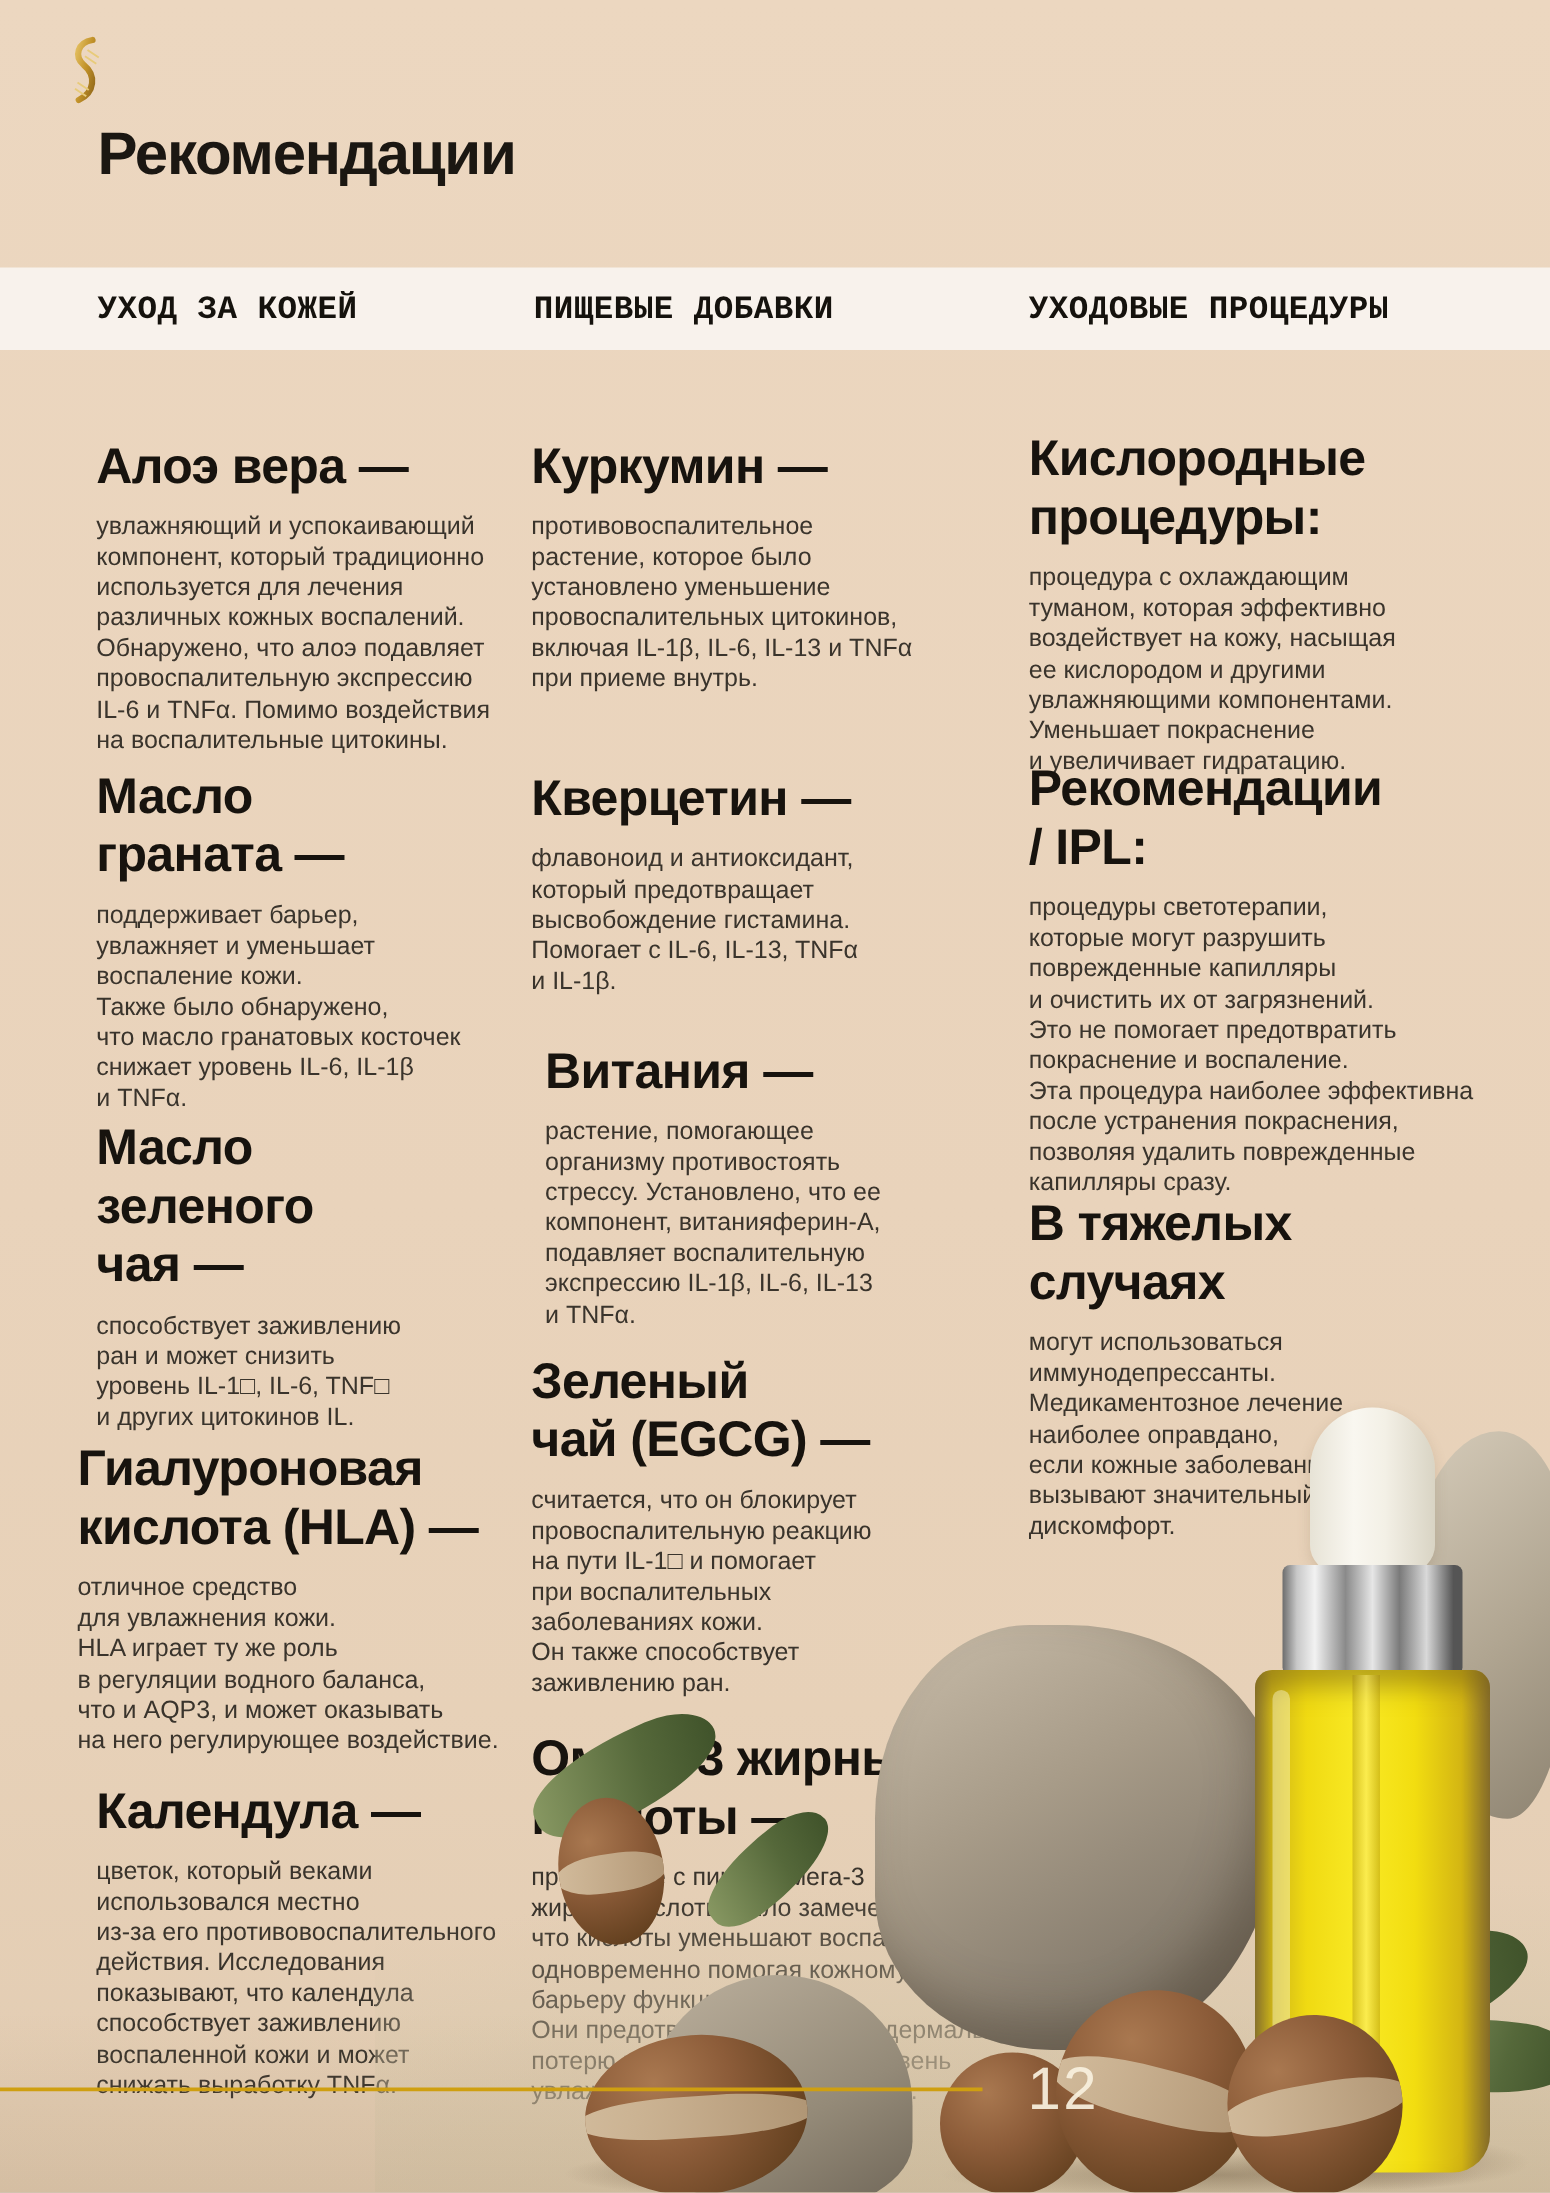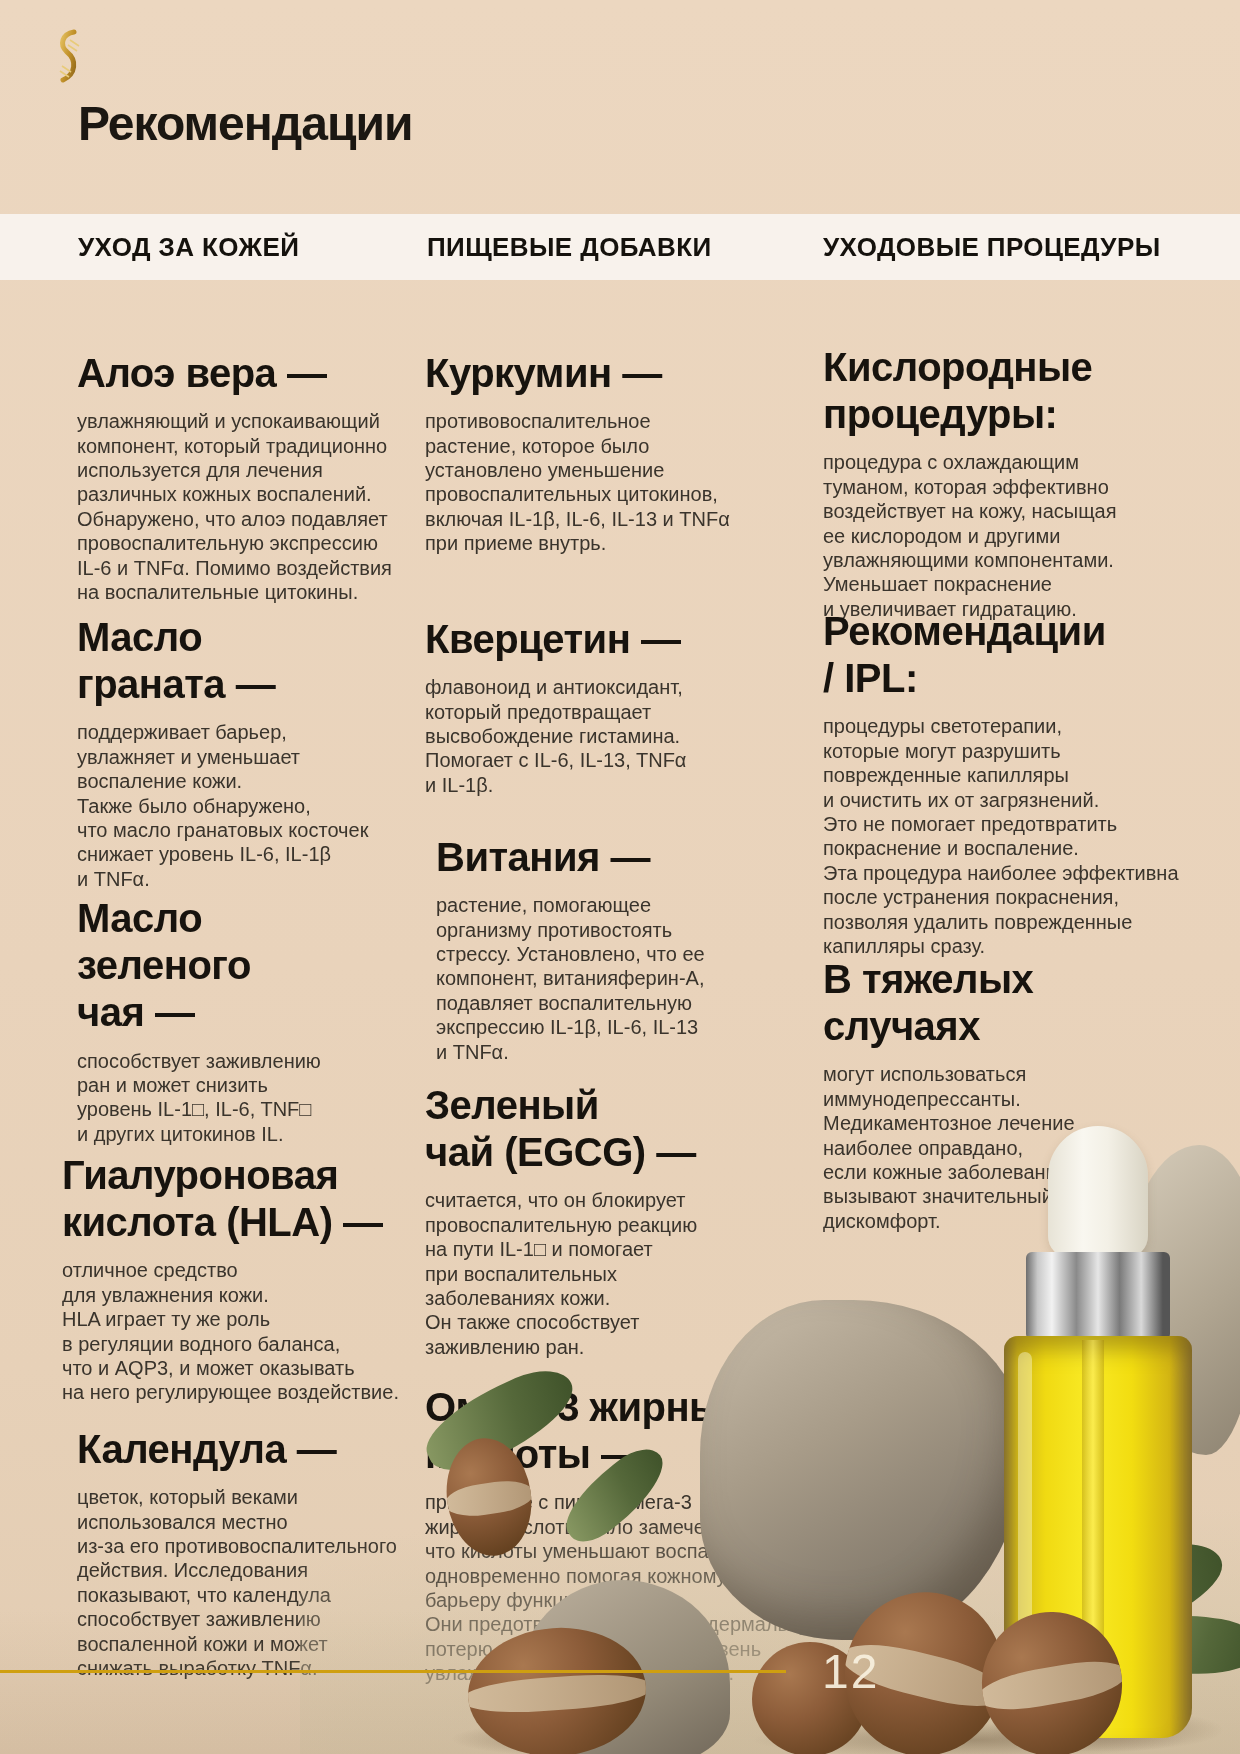--- a/index.html
+++ b/index.html
@@ -9,20 +9,21 @@
     font-family:"Liberation Sans","DejaVu Sans",sans-serif;
   }
   .logo{position:absolute;left:50px;top:28px;width:38px;height:62px;}
   .page-title{
     position:absolute;left:78px;top:96px;
     font-size:48px;font-weight:700;letter-spacing:-1px;color:#1b1712;
   }
   .header-bar{
     position:absolute;left:0;top:214px;width:1240px;height:66px;
     background:#f8f2ec;
+    font-family:Liberation Mono, monospace;
   }
   .col-header{
     position:absolute;top:0;height:66px;line-height:66px;
     font-size:26px;font-weight:700;letter-spacing:.4px;color:#15120d;white-space:pre;
   }
   .ch1{left:78px;} .ch2{left:427px;} .ch3{left:823px;}
   .sec{position:absolute;margin-top:48px;}
   .sec h3{
     margin:0 0 12px 0;font-size:40px;line-height:1.18;font-weight:800;
     letter-spacing:-.5px;color:#17130e;white-space:pre;

